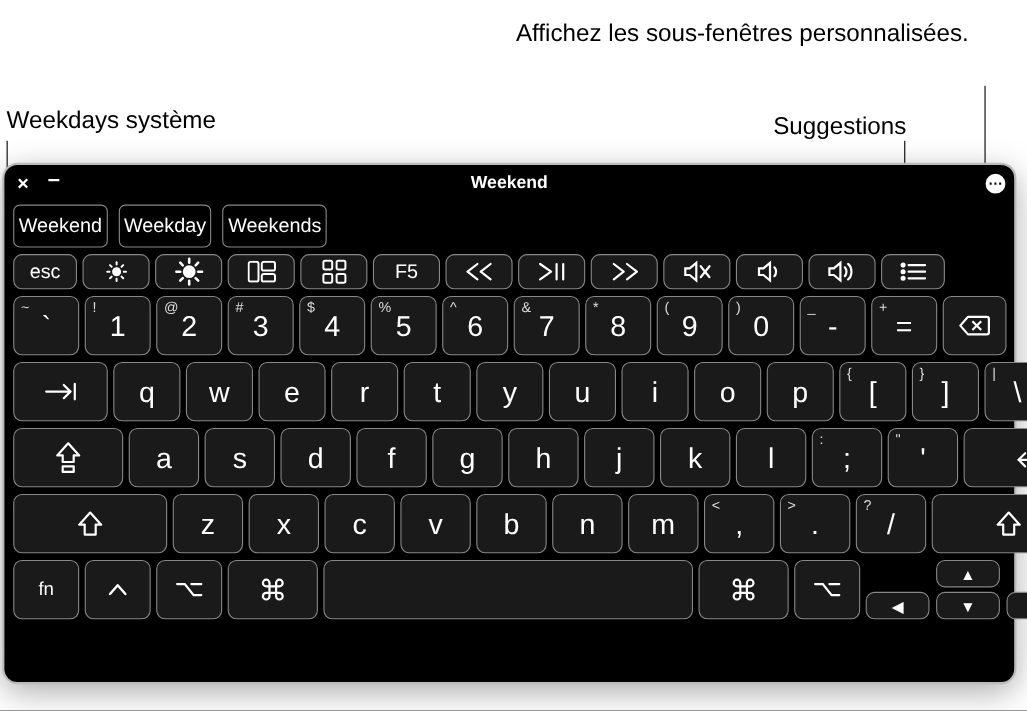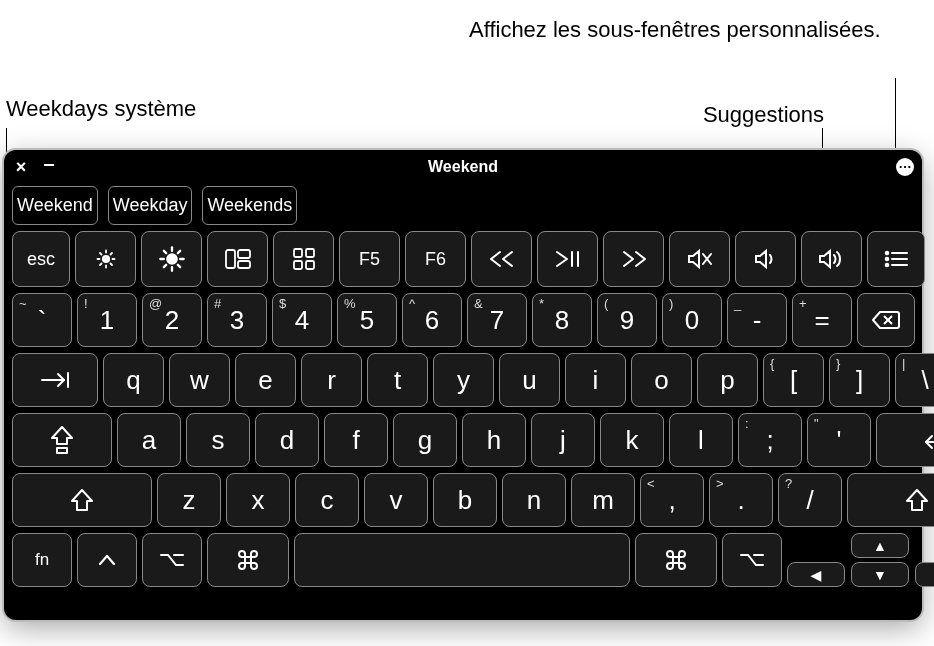--- a/index.html
+++ b/index.html
@@ -103,21 +103,21 @@
     border-radius: 8px;
     height: 54px;
     display: flex;
     align-items: center;
     justify-content: center;
     font-size: 26px;
     color: #fff;
     position: relative;
     flex: 0 0 auto;
   }
-  .frow .key { height: 56px; font-size: 18px; }
+  .frow .key { height: 32px; font-size: 18px; }
 
   .key .corner {
     position: absolute;
     top: 2px;
     font-size: 13px;
     color: #ddd;
   }
   .key .corner.left  { left: 6px; }
 
   
@@ -223,21 +223,20 @@
     </div>
     <div class="key w61">
       <svg width="24" height="24" viewBox="0 0 24 24" fill="none" stroke="#fff" stroke-width="1.8">
           <rect x="2" y="2" width="8" height="8" rx="1.5"></rect>
           <rect x="14" y="2" width="8" height="8" rx="1.5"></rect>
           <rect x="2" y="14" width="8" height="8" rx="1.5"></rect>
           <rect x="14" y="14" width="8" height="8" rx="1.5"></rect>
         </svg>
     </div>
     <div class="key w61">F5</div>
-    <div class="key w61">F6</div>
     <div class="key w61">
       <svg width="28" height="18" viewBox="0 0 28 18" fill="none" stroke="#fff" stroke-width="2" stroke-linejoin="round" stroke-linecap="round">
           <polyline points="12,2 3,9 12,16"></polyline>
           <polyline points="24,2 15,9 24,16"></polyline>
         </svg>
     </div>
     <div class="key w61">
       <svg width="28" height="18" viewBox="0 0 28 18" fill="none" stroke="#fff" stroke-width="2" stroke-linejoin="round" stroke-linecap="round">
           <polyline points="3,2 13,9 3,16"></polyline>
           <line x1="18" y1="2" x2="18" y2="16"></line>

